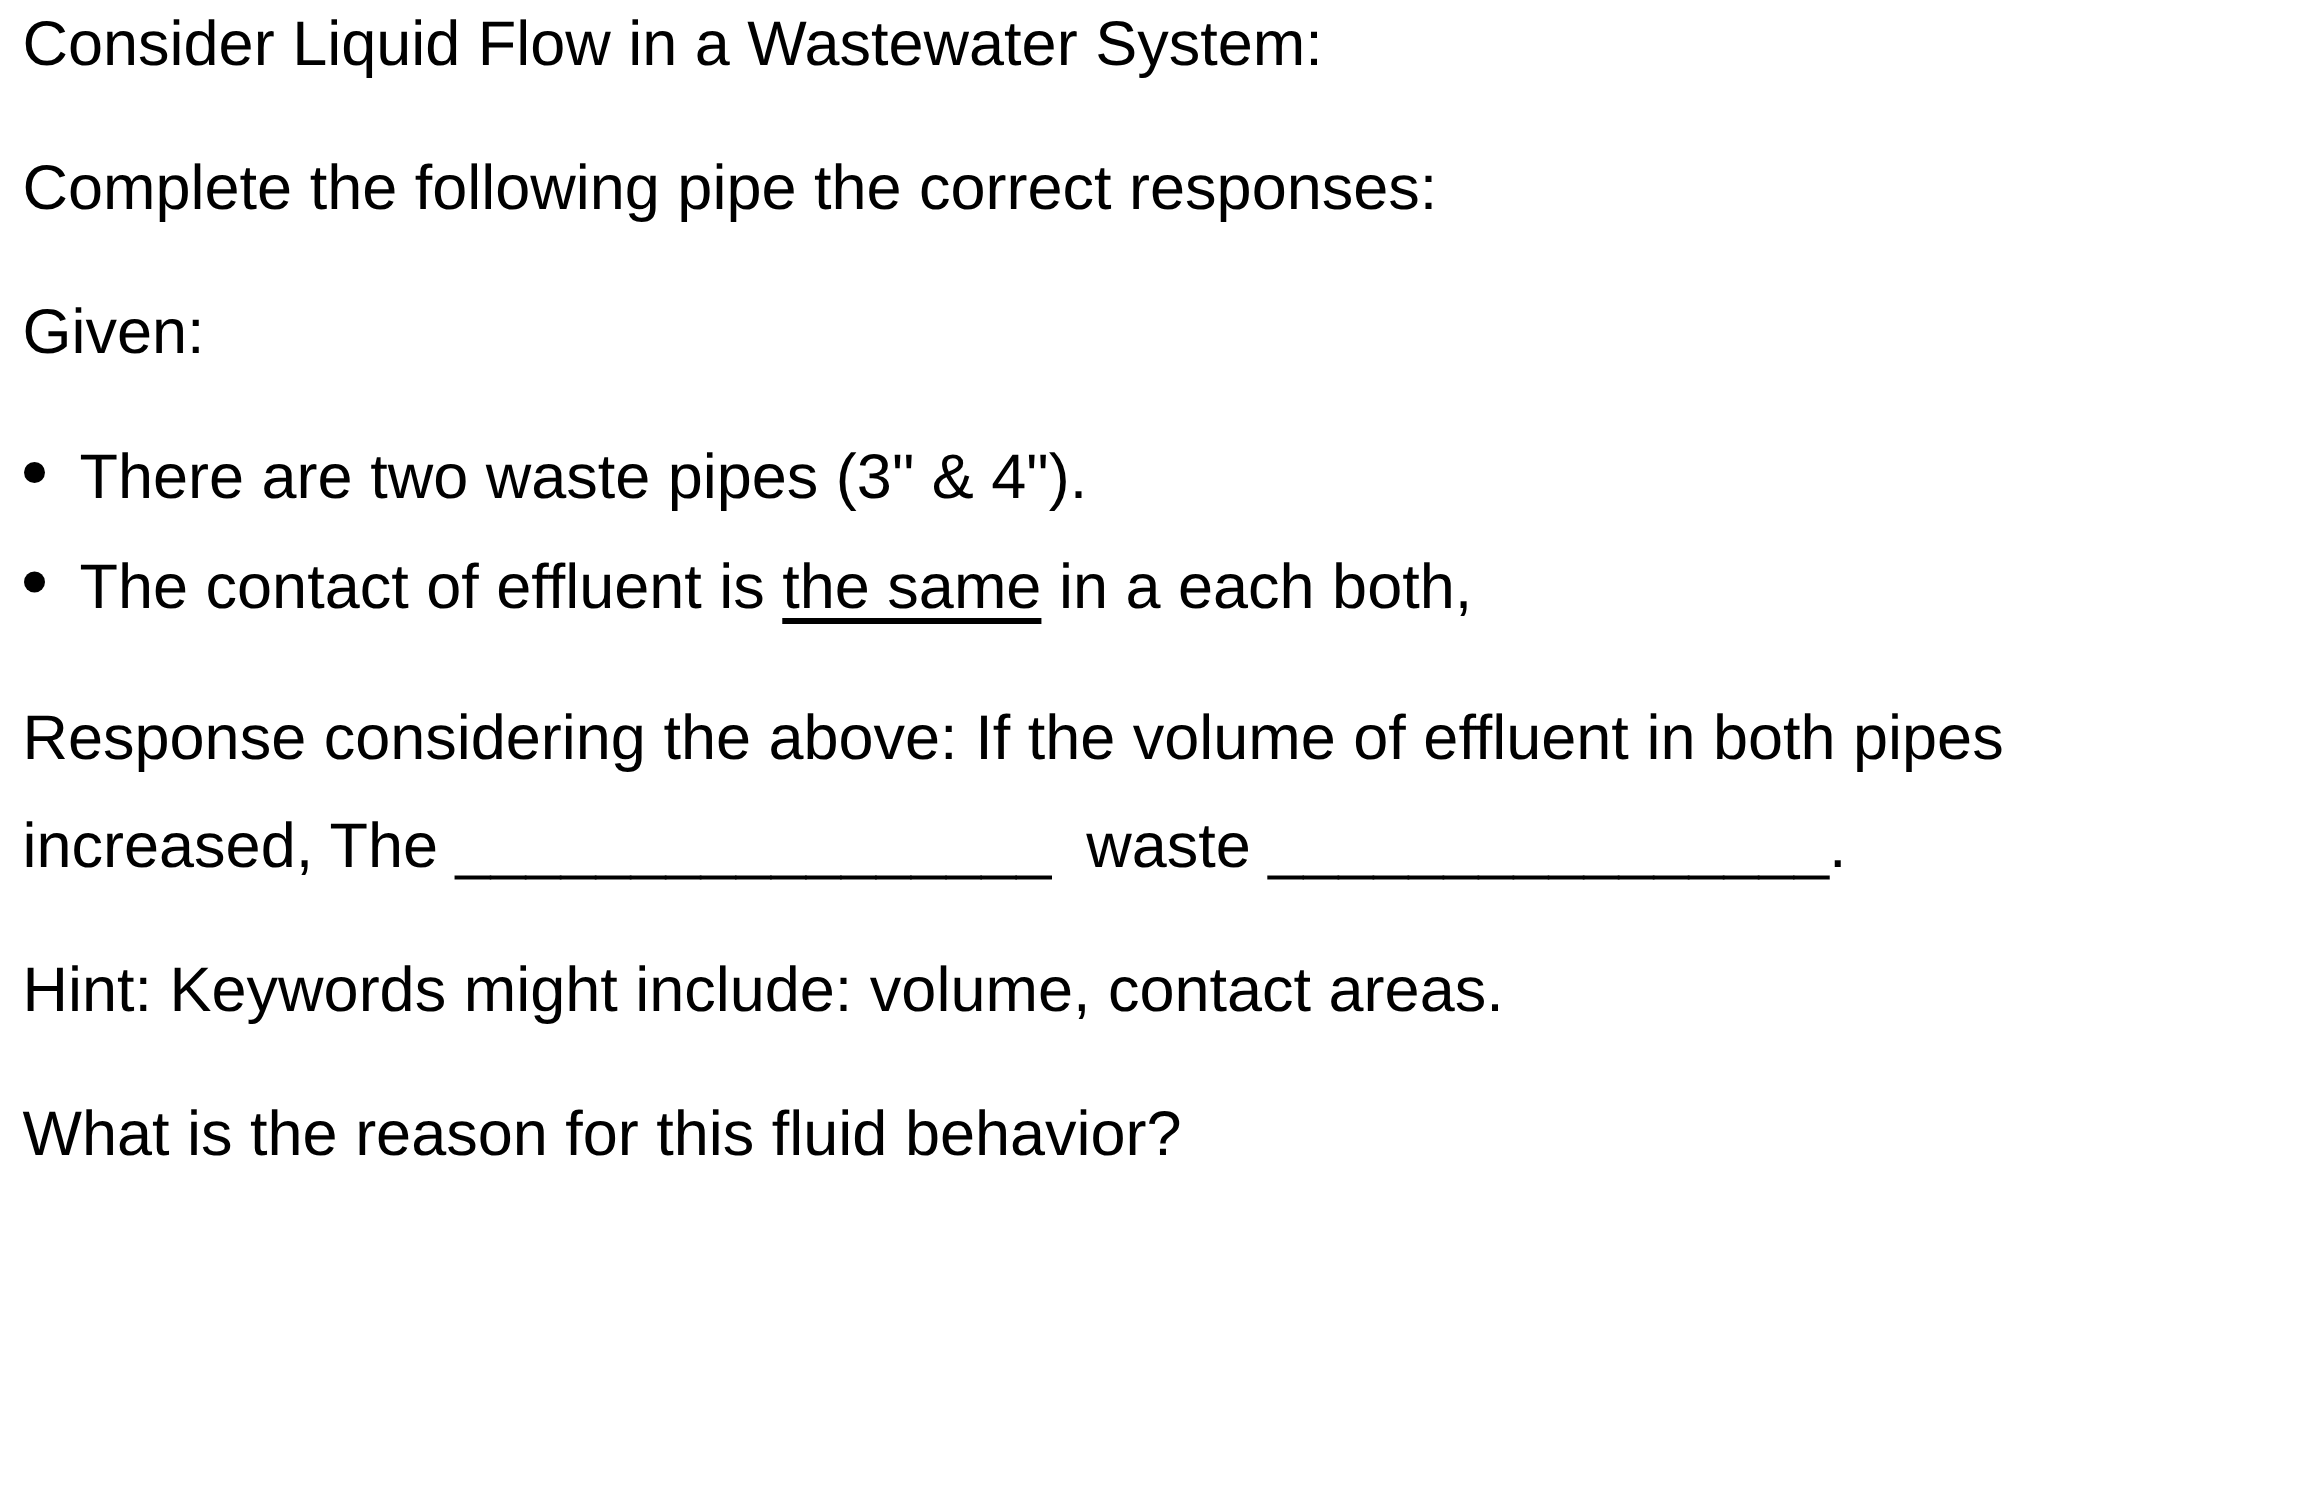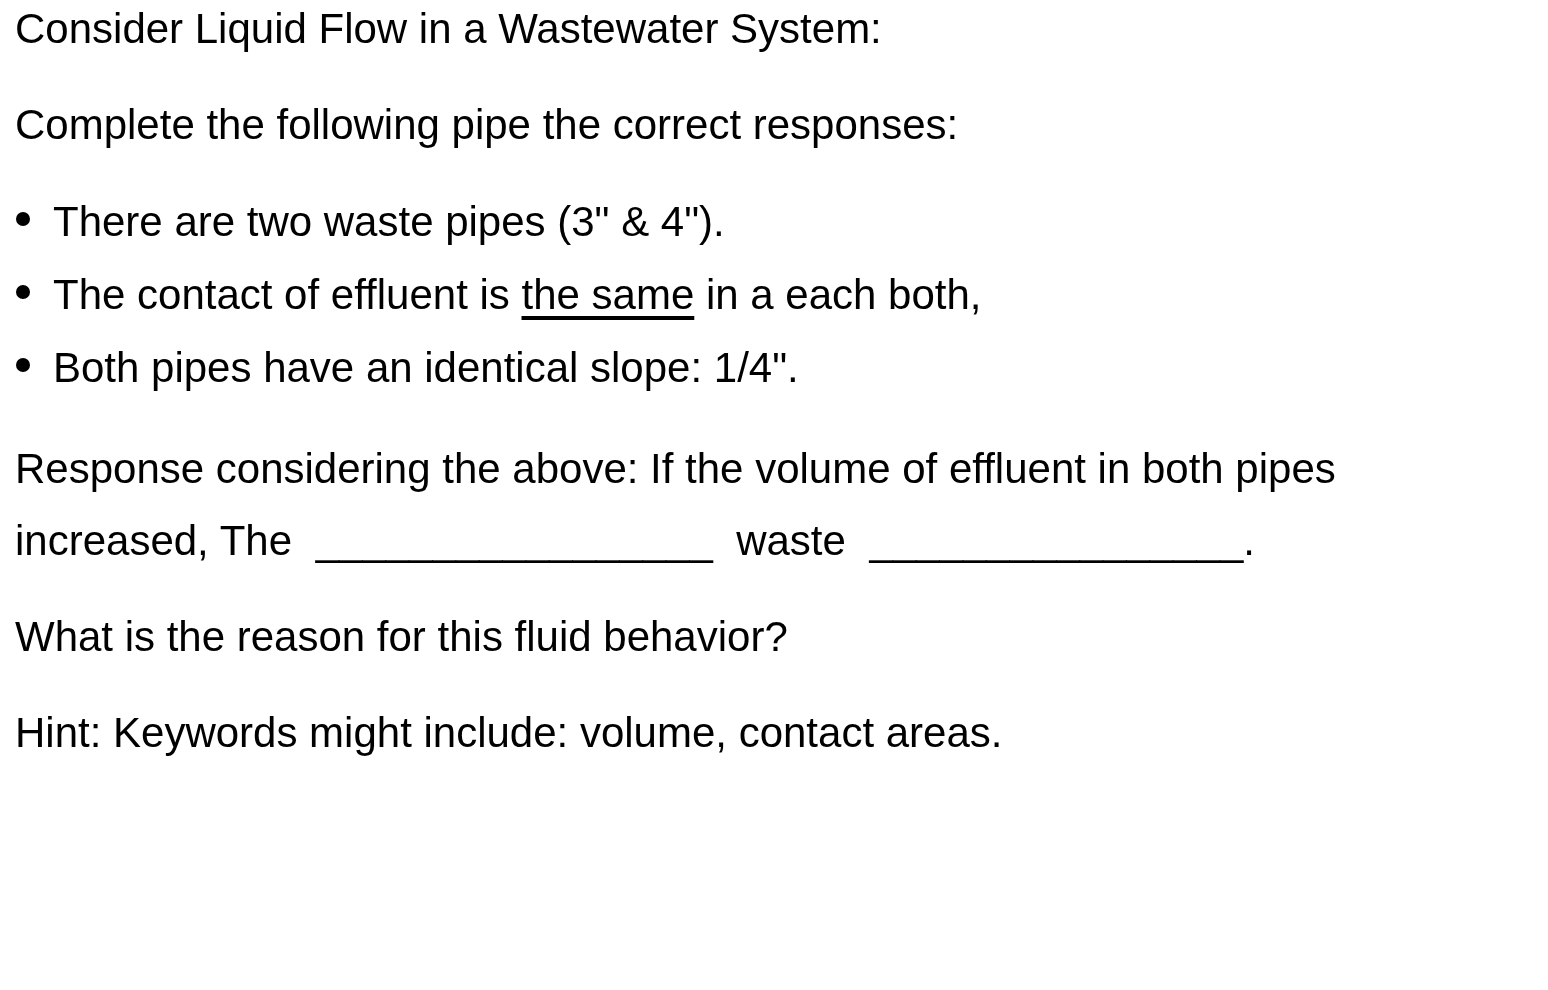--- a/index.html
+++ b/index.html
@@ -48,38 +48,37 @@
     border-radius: 50%;
     background: #000000;
   }
   .u {
     text-decoration: underline;
     text-decoration-thickness: 4px;
     text-underline-offset: 7px;
   }
   .blank {
     letter-spacing: 0;
-    margin-left: 12px;
   }
 </style>
 </head>
 <body>
 
 <div class="page">
 
   <p class="para">Consider Liquid Flow in a Wastewater System:</p>
 
   <p class="para">Complete the following pipe the correct responses:</p>
 
+  <p class="para">Given:</p>
 
   <ul class="bullets">
     <li><span class="marker"></span><span>There are two waste pipes (3" &amp; 4").</span></li>
     <li><span class="marker"></span><span>The contact of effluent is </span><span class="u">the same</span><span> in a each both,</span></li>
-    <li><span class="marker"></span><span>Both pipes have an identical slope: 1/4".</span></li>
   </ul>
 
   <p class="para"><span>Response considering the above: If the volume of effluent in both pipes</span><br><span>increased, The </span><span class="blank">_________________</span><span>  waste </span><span class="blank">________________</span><span>.</span></p>
 
+  <p class="para">Hint: Keywords might include: volume, contact areas.</p>
+
   <p class="para">What is the reason for this fluid behavior?</p>
-
-  <p class="para">Hint: Keywords might include: volume, contact areas.</p>
 
 </div>
 
 </body></html>

